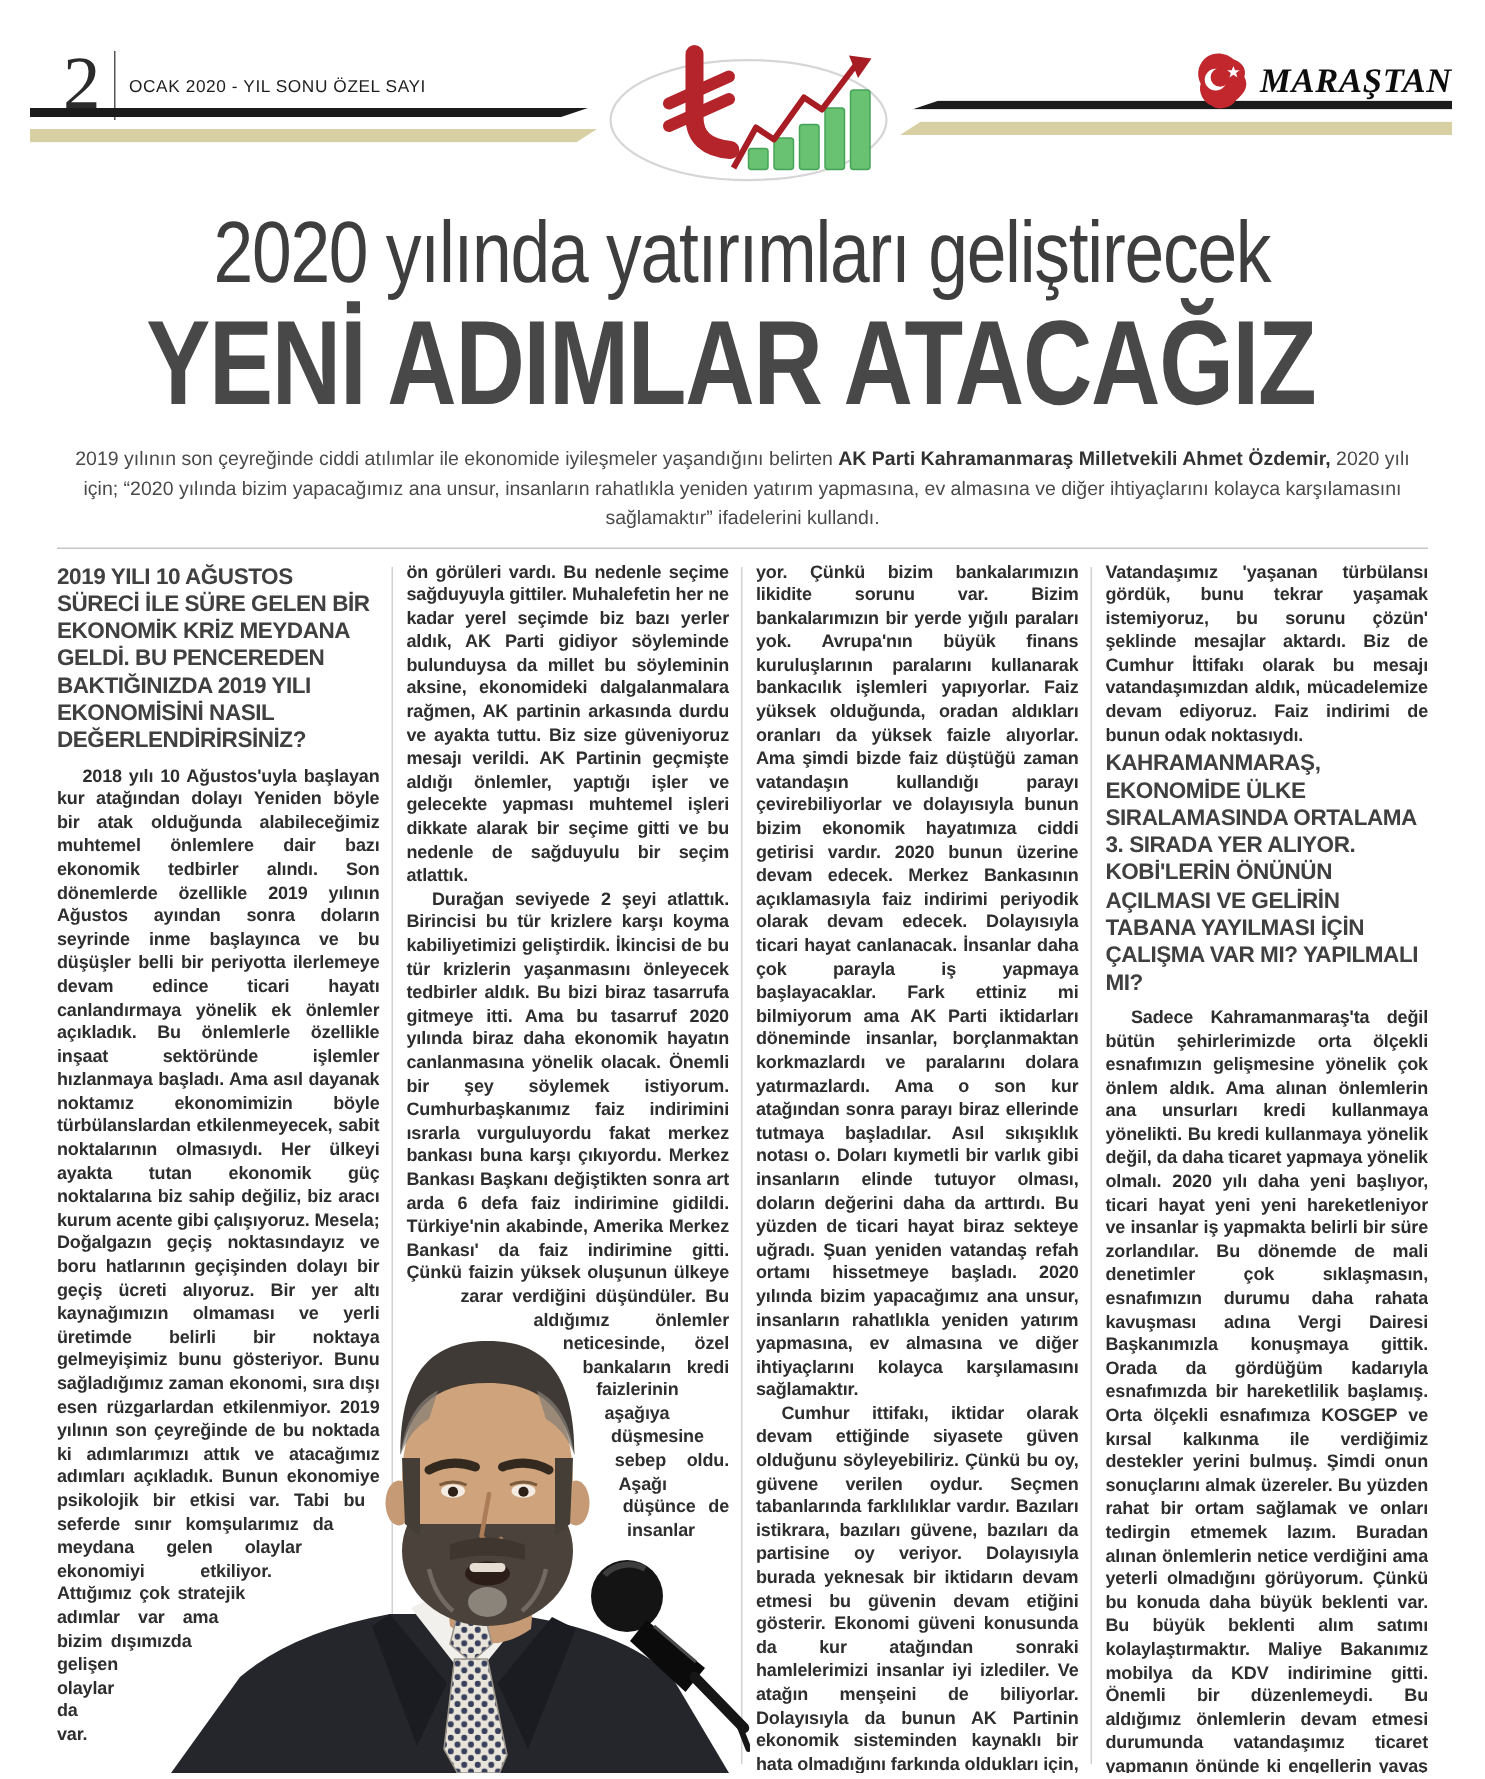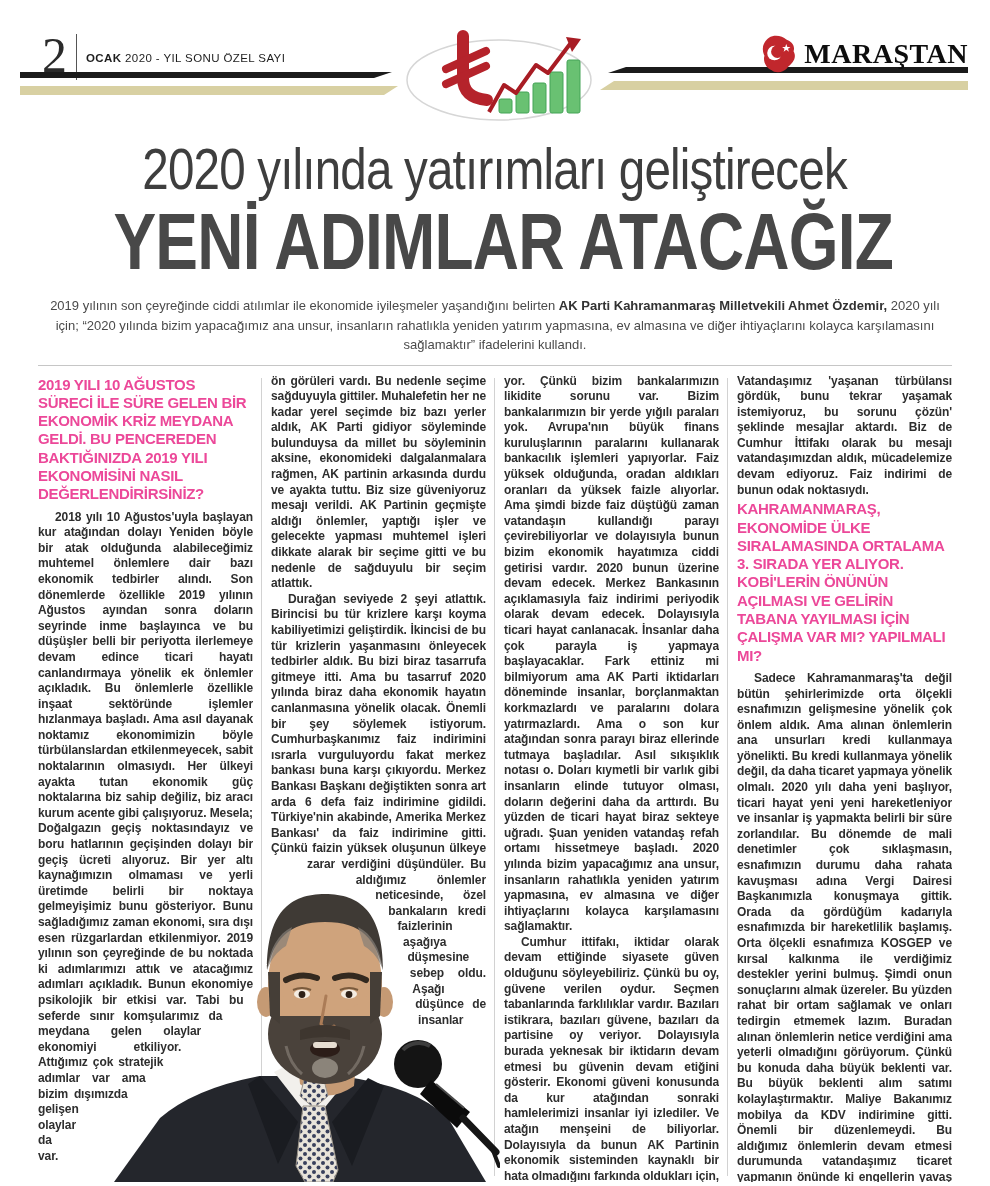--- a/index.html
+++ b/index.html
@@ -11,45 +11,45 @@
   }
 
   
   .masthead { position:relative; height:120px; }
   .page-num {
     position:absolute; left:42px; top:30px;
     font-family:"Liberation Serif", serif; font-size:50px; font-weight:400; color:#2b2b2b; line-height:1;
   }
   .mast-vrule { position:absolute; left:76px; top:34px; width:1px; height:46px; background:#555; }
   .issue-line { position:absolute; left:86px; top:52px; font-size:11.5px; letter-spacing:.4px; color:#1d1d1d; }
-  .issue-line b { font-weight:700; }
+  .issue-line b { font-weight:400; }
 
   .bar { position:absolute; }
   .bar-black { background:#1b1b1b; height:6px; }
   .bar-tan   { background:#d8d0a2; height:9px; }
   .bar-black-left { left:20px; top:72px; width:372px; clip-path:polygon(0 0,100% 0,calc(100% - 18px) 100%,0 100%); }
   .bar-tan-left   { left:20px; top:86px; width:378px; clip-path:polygon(0 0,100% 0,calc(100% - 14px) 100%,0 100%); }
   .bar-black-right{ left:608px; top:67px; width:360px; clip-path:polygon(18px 0,100% 0,100% 100%,0 100%); }
   .bar-tan-right  { left:600px; top:81px; width:368px; clip-path:polygon(14px 0,100% 0,100% 100%,0 100%); }
 
   .lira-logo { position:absolute; left:403px; top:22px; width:192px; height:100px; }
 
   .brand { position:absolute; right:22px; top:34px; display:flex; align-items:center; gap:6px; }
   .brand-name {
-    font-family:"Liberation Serif", serif; font-weight:700; font-size:28px;
-    letter-spacing:.5px; color:#0d0d0d;
+    font-family:"Liberation Serif", serif; font-weight:700; font-size:23px;
+    letter-spacing:.5px; color:#0d0d0d;font-style:italic;
   }
 
   
   .kicker { text-align:center; margin-top:20px; line-height:1; }
   .kicker span {
     display:inline-block; transform:scaleX(.82); transform-origin:center;
     font-size:58px; font-weight:400; color:#3e3e3e; letter-spacing:-1px; white-space:nowrap;
   }
-  .main-head { text-align:right; margin-top:4px; line-height:1; }
+  .main-head { text-align:left; margin-top:4px; line-height:1; }
   .main-head span {
     display:inline-block; transform:scaleX(.8); transform-origin:center;
     font-size:80px; font-weight:700; color:#484848; letter-spacing:-1px; white-space:nowrap;
   }
   .deck {
     width:896px; margin:14px auto 0 auto; text-align:center;
     font-size:13px; line-height:1.5; color:#4a4a4a;
   }
   .deck b { color:#323232; font-weight:700; }
   .head-rule { width:914px; margin:10px auto 0 auto; height:1px; background:#c6c6c6; }
@@ -58,21 +58,21 @@
   .article {
     position:relative; margin:8px 38px 0 38px; height:808px;
     display:flex; gap:18px;
   }
   .gutter-rule { position:absolute; top:4px; width:1px; height:798px; background:#d2d2d2; }
   .gr-1 { left:223px; } .gr-2 { left:456px; } .gr-3 { left:689px; }
 
   .col { width:215px; height:808px; overflow:hidden; position:relative; }
 
   .qhead {
-    font-size:15px; font-weight:700; line-height:1.22; color:#ec4899;
+    font-size:15px; font-weight:700; line-height:1.22; color:#404040;
     letter-spacing:-.3px; margin:8px 0 6px 0; text-align:left;
   }
   .col .qhead:first-child, .col > .qhead:nth-child(2) { margin-top:2px; }
   .bodycopy {
     font-size:12px; line-height:1.3; letter-spacing:-.1px;
     text-align:justify; color:#2e2e2e;font-weight:bold;
   }
   .indent { text-indent:17px; }
 
   .shape-col1 {

